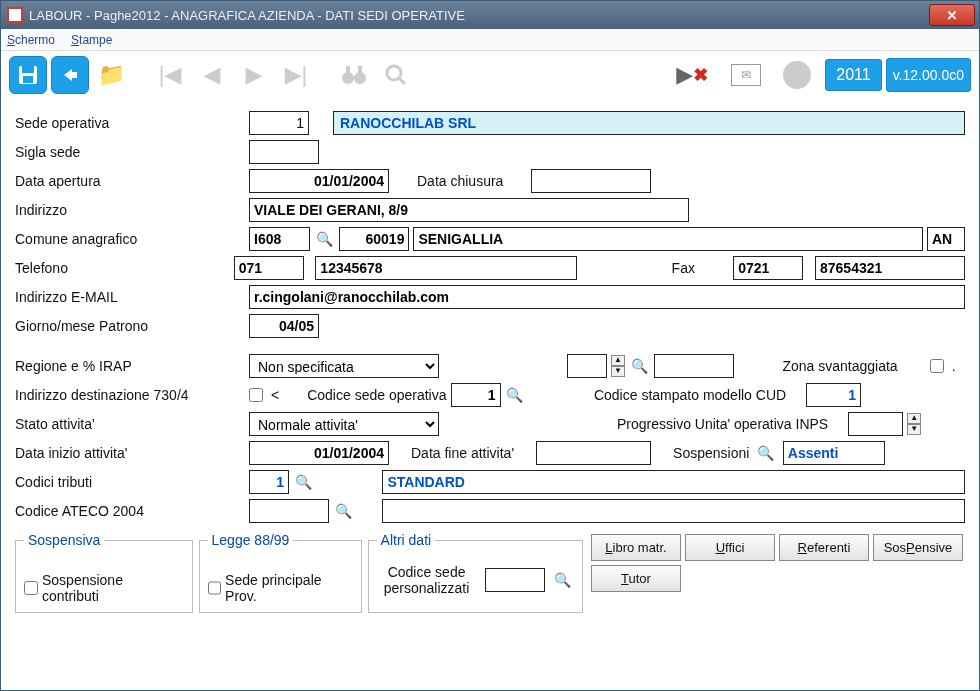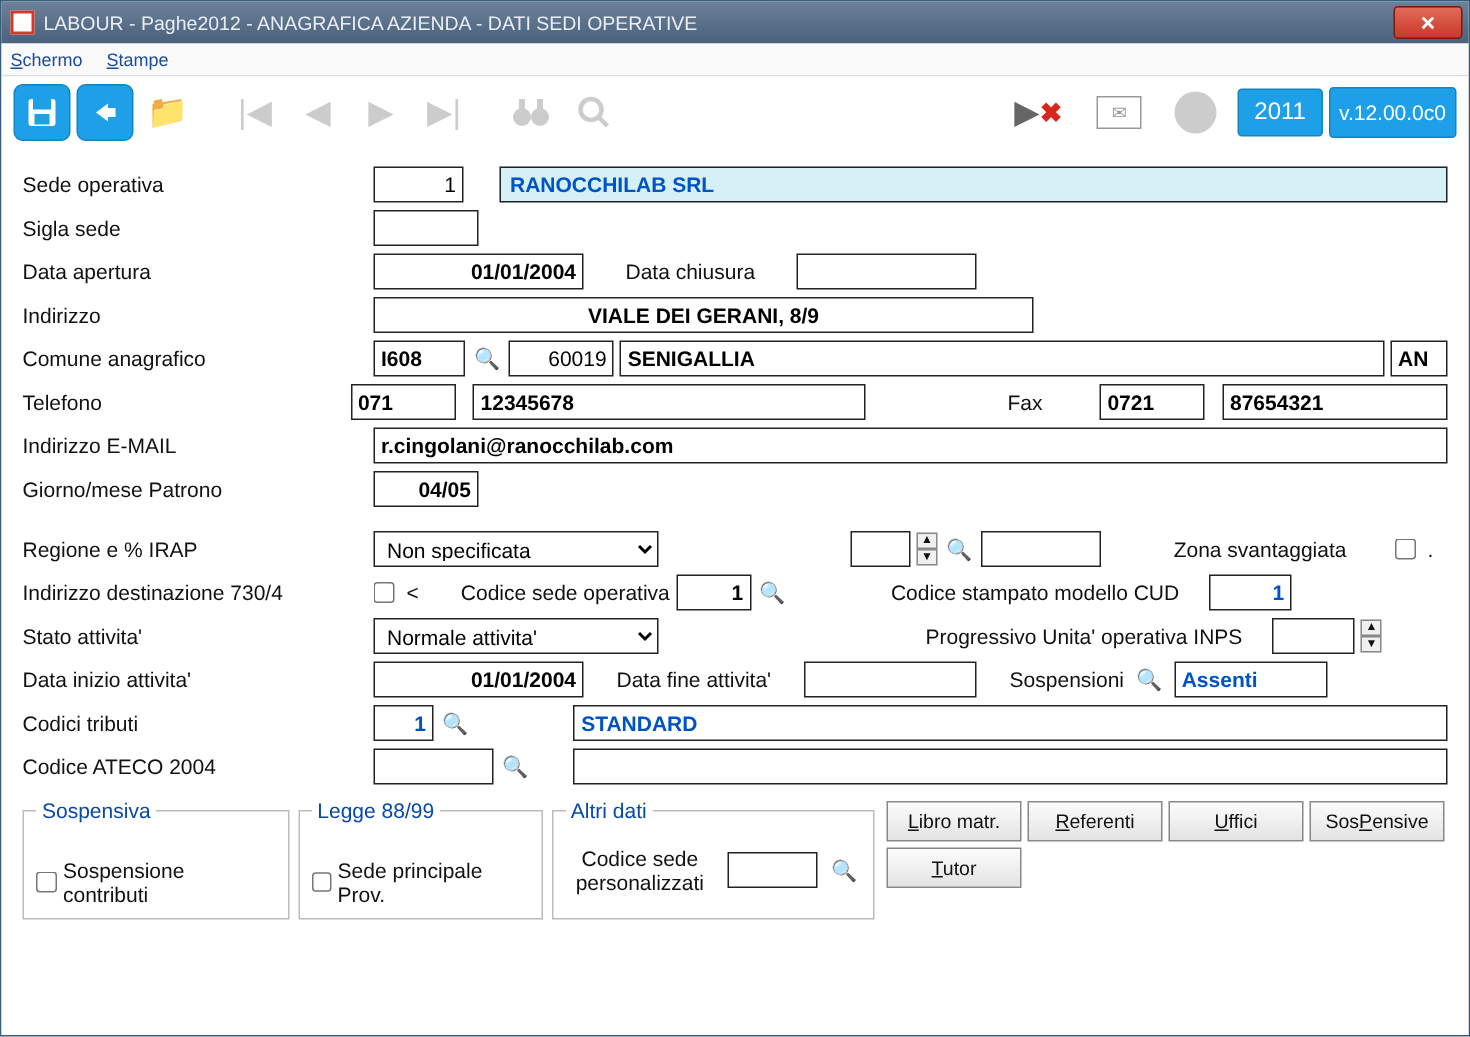--- a/index.html
+++ b/index.html
@@ -262,28 +262,28 @@
       <div class="lbl">Data apertura</div>
       <input type="text" class="num" style="width: 140px; font-weight: bold;" value="01/01/2004">
       <div style="width:20px"></div>
       <div>Data chiusura</div>
       <div style="width:20px"></div>
       <input type="text" style="width: 120px;" value="">
     </div>
 
     <div class="row">
       <div class="lbl">Indirizzo</div>
-      <input type="text" style="width: 440px; font-weight: bold; text-align: center;" value="VIALE DEI GERANI, 8/9">
+      <input type="text" style="width: 440px; font-weight: bold;" value="VIALE DEI GERANI, 8/9">
     </div>
 
     <div class="row">
       <div class="lbl">Comune anagrafico</div>
       <input type="text" style="width: 61px; font-weight: bold;" value="I608">
       <span class="mini-icon">🔍</span>
-      <input type="text" class="num" style="width: 70px; font-weight: normal;" value="60019">
+      <input type="text" class="num" style="width: 70px; font-weight: bold;" value="60019">
       <input type="text" class="flex1" style="font-weight: bold;" value="SENIGALLIA">
       <input type="text" style="width: 38px; font-weight: bold;" value="AN">
     </div>
 
     <div class="row">
       <div class="lbl">Telefono</div>
       <input type="text" style="width: 70px; font-weight: bold;" value="071">
       <div style="width:4px"></div>
       <input type="text" style="width: 280px; font-weight: bold;" value="12345678">
       <div style="width:80px"></div>
@@ -404,22 +404,22 @@
         <div style="display:flex;align-items:center;gap:8px;margin-top:8px">
           <div style="width:100px;text-align:center">Codice sede personalizzati</div>
           <input type="text" style="width: 60px;" value="">
           <span class="mini-icon">🔍</span>
         </div>
       </fieldset>
 
       <div style="flex:1">
         <div class="btn-col">
           <div class="btn"><u>L</u>ibro matr.</div>
+          <div class="btn"><u>U</u>ffici</div>
           <div class="btn"><u>R</u>eferenti</div>
-          <div class="btn"><u>U</u>ffici</div>
           <div class="btn">Sos<u>P</u>ensive</div>
           <div class="btn full"><u>T</u>utor</div>
         </div>
       </div>
     </div>
 
   </div>
 </div>
 
 </body></html>

